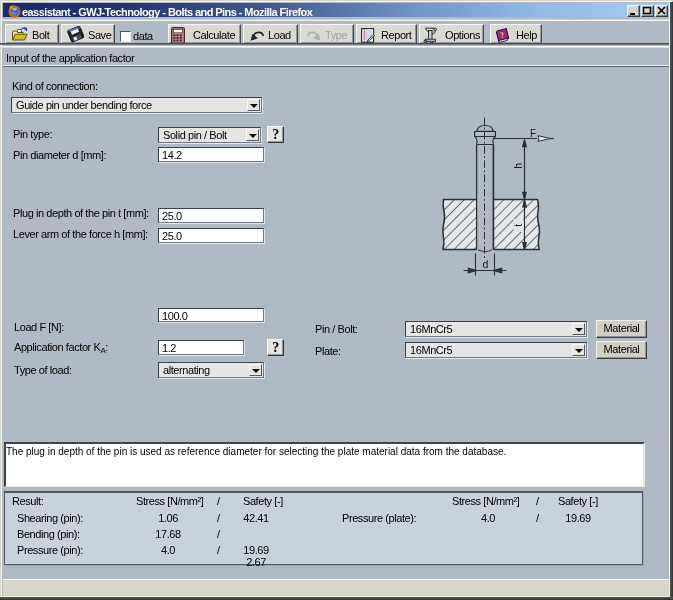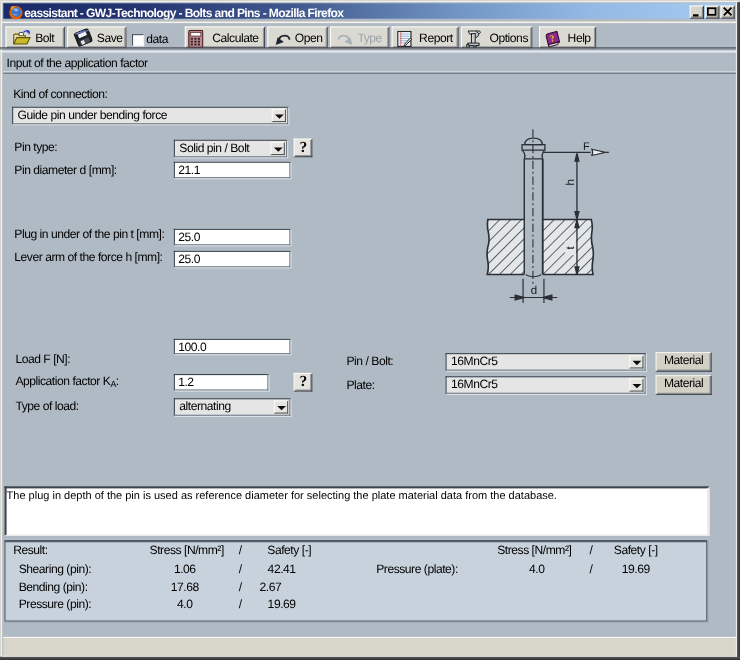--- a/index.html
+++ b/index.html
@@ -114,21 +114,21 @@
         <rect x="8.8" y="12.6" width="2" height="1.7"></rect>
       </g>
     </svg>
   <span class="tx" style="left:24px">Calculate</span>
   </div>
 <div class="ab tbtn" style="left:243px;width:55px">
   <svg class="ic" style="left:5px;top:2px" viewBox="0 0 16 16">
       <path d="M4.2 10.5 Q4.8 5.4 9.8 5.4 Q13.6 5.4 14.3 9" fill="none" stroke="#1e2630" stroke-width="1.7"></path>
       <path d="M1.6 13.8 L3.4 6.8 L9 11.2 Z" fill="#1e2630"></path>
     </svg>
-  <span class="tx" style="left:24px">Open</span>
+  <span class="tx" style="left:24px">Load</span>
   </div>
 <div class="ab tbtn" style="left:300px;width:54px;color:#9ba3ab">
   <svg class="ic" style="left:5px;top:2px" viewBox="0 0 16 16">
       <path d="M11.8 10.5 Q11.2 5.4 6.2 5.4 Q2.4 5.4 1.7 9" fill="none" stroke="#a9b1b9" stroke-width="1.7"></path>
       <path d="M14.4 13.8 L12.6 6.8 L7 11.2 Z" fill="#a9b1b9"></path>
     </svg>
   <span class="tx" style="left:24px">Type</span>
   </div>
 <div class="ab tbtn" style="left:356px;width:61px">
   <svg class="ic" style="left:4px;top:3px;width:14px;height:15px" viewBox="0 0 14 15">
@@ -174,22 +174,22 @@
     <span class="dtx">Guide pin under bending force</span>
     <span class="arr"></span>
   </div>
 <div class="ab lbl" style="left:13px;top:128px">Pin type:</div>
 <div class="ab dd" style="left:158px;top:127px;width:103px;height:16px">
     <span class="dtx">Solid pin / Bolt</span>
     <span class="arr"></span>
   </div>
 <div class="ab sq" style="left:267px;top:126px;width:17px;height:17px;line-height:15px">?</div>
 <div class="ab lbl" style="left:13px;top:149px">Pin diameter d [mm]:</div>
-<div class="ab fld" style="left:158px;top:147px;width:106px;height:15px">21.1</div>
-<div class="ab lbl" style="left:13px;top:207px">Plug in under of the pin t [mm]:</div>
+<div class="ab fld" style="left:158px;top:147px;width:106px;height:15px">14.2</div>
+<div class="ab lbl" style="left:13px;top:207px">Plug in depth of the pin t [mm]:</div>
 <div class="ab fld" style="left:158px;top:208px;width:106px;height:15px">25.0</div>
 <div class="ab lbl" style="left:13px;top:228px">Lever arm of the force h [mm]:</div>
 <div class="ab fld" style="left:158px;top:228px;width:106px;height:15px">25.0</div>
 <div class="ab lbl" style="left:14px;top:321px">Load F [N]:</div>
 <div class="ab fld" style="left:158px;top:308px;width:106px;height:14px">100.0</div>
 <div class="ab lbl" style="left:14px;top:341px">Application factor K<span style="font-size:8px;vertical-align:-2px">A</span>:</div>
 <div class="ab fld" style="left:158px;top:340px;width:86px;height:15px">1.2</div>
 <div class="ab sq" style="left:267px;top:339px;width:17px;height:17px;line-height:15px">?</div>
 <div class="ab lbl" style="left:14px;top:364px">Type of load:</div>
 <div class="ab dd" style="left:158px;top:362px;width:106px;height:16px">
@@ -262,21 +262,21 @@
 <div class="ab lbl" style="left:136px;top:495px">Stress [N/mm²]</div>
 <div class="ab lbl" style="left:217px;top:495px">/</div>
 <div class="ab lbl" style="left:243px;top:495px">Safety [-]</div>
 <div class="ab lbl" style="left:17px;top:512px">Shearing (pin):</div>
 <div class="ab lbl" style="left:148px;top:512px;width:40px;text-align:center">1.06</div>
 <div class="ab lbl" style="left:217px;top:512px">/</div>
 <div class="ab lbl" style="left:236px;top:512px;width:40px;text-align:center">42.41</div>
 <div class="ab lbl" style="left:17px;top:528px">Bending (pin):</div>
 <div class="ab lbl" style="left:148px;top:528px;width:40px;text-align:center">17.68</div>
 <div class="ab lbl" style="left:217px;top:528px">/</div>
-<div class="ab lbl" style="left:236px;top:528px;width:40px;">2.67</div>
+<div class="ab lbl" style="left:236px;top:556px;width:40px;text-align:center">2.67</div>
 <div class="ab lbl" style="left:17px;top:544px">Pressure (pin):</div>
 <div class="ab lbl" style="left:148px;top:544px;width:40px;text-align:center">4.0</div>
 <div class="ab lbl" style="left:217px;top:544px">/</div>
 <div class="ab lbl" style="left:236px;top:544px;width:40px;text-align:center">19.69</div>
 <div class="ab lbl" style="left:452px;top:495px">Stress [N/mm²]</div>
 <div class="ab lbl" style="left:536px;top:495px">/</div>
 <div class="ab lbl" style="left:558px;top:495px">Safety [-]</div>
 <div class="ab lbl" style="left:342px;top:512px">Pressure (plate):</div>
 <div class="ab lbl" style="left:468px;top:512px;width:40px;text-align:center">4.0</div>
 <div class="ab lbl" style="left:536px;top:512px">/</div>

